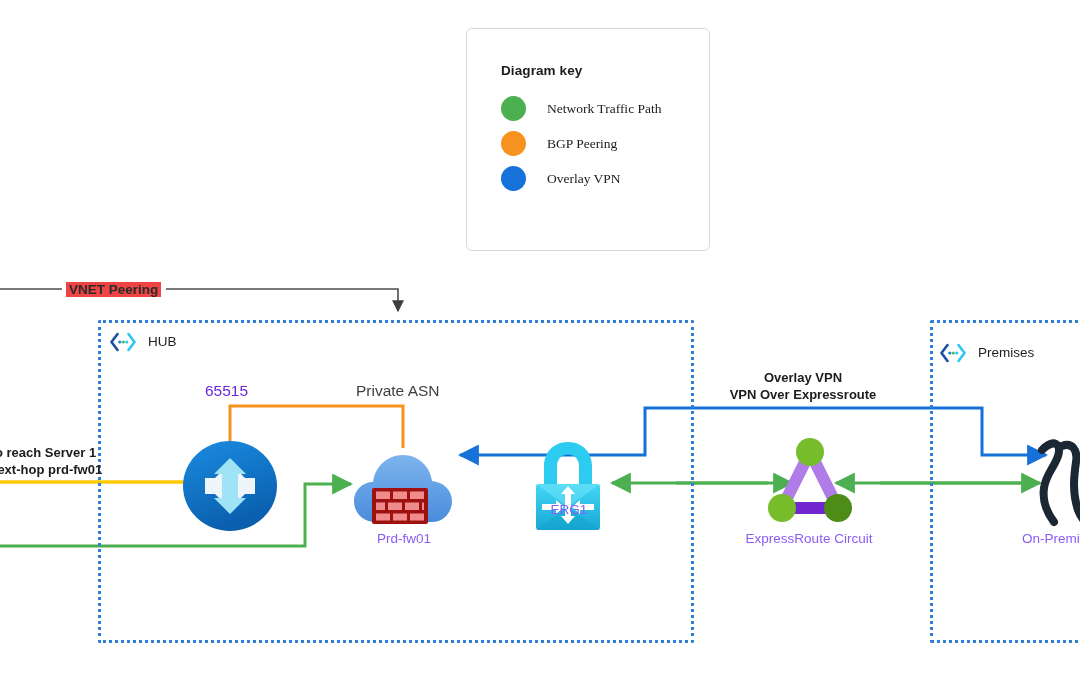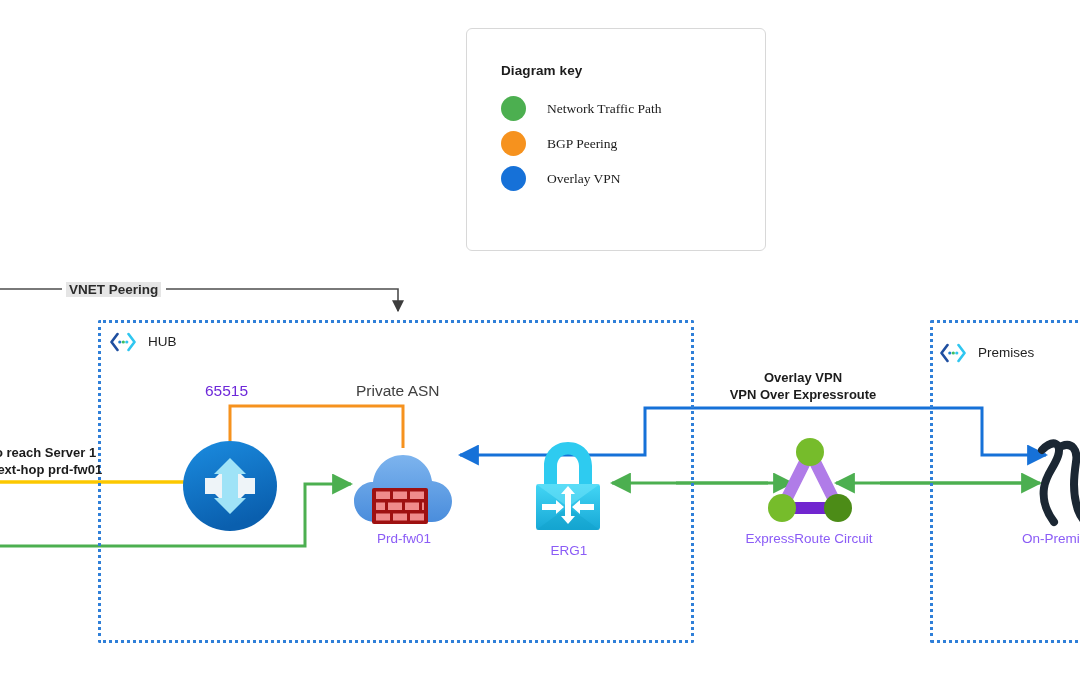--- a/index.html
+++ b/index.html
@@ -6,21 +6,21 @@
   body{
     width:1080px;height:675px;position:relative;overflow:hidden;
     font-family:"Liberation Sans","DejaVu Sans",sans-serif;
     color:#1a1a1a;
   }
   .canvas{position:absolute;inset:0;}
   svg.layer{position:absolute;left:0;top:0;width:1080px;height:675px;overflow:visible;}
 
   
   .legend{
-    position:absolute;left:466px;top:28px;width:300px;height:223px;
+    position:absolute;left:466px;top:28px;width:244px;height:223px;
     background:#ffffff;border:1px solid #d8d8d8;border-radius:6px;
     box-sizing:border-box;
   }
   .legend-title{
     position:absolute;left:34px;top:34px;
     font-size:13.5px;font-weight:bold;color:#1c1c1c;letter-spacing:.1px;
   }
   .legend-rows{position:absolute;left:34px;top:62px;}
   .legend-row{display:flex;align-items:center;height:35px;font-family:Liberation Serif, serif;}
   .legend-dot{width:25px;height:25px;border-radius:50%;flex:0 0 auto;}
@@ -33,28 +33,28 @@
   }
   .zone-hub{left:98px;top:320px;width:596px;height:323px;}
   .zone-prem{left:930px;top:320px;width:180px;height:323px;}
   .zone-head{position:absolute;display:flex;align-items:center;}
   .zone-head-hub{left:110px;top:334px;}
   .zone-head-prem{left:940px;top:345px;}
   .zone-label{margin-left:38px;font-size:13.5px;color:#1f1f1f;white-space:nowrap;}
 
   
   .txt{position:absolute;white-space:nowrap;}
-  .t-vnet{left:66px;top:282px;font-size:13.5px;font-weight:bold;color:#2b2b2b;background:#e5e5e5;padding:0 3px;}
+  .t-vnet{left:66px;top:282px;font-size:13.5px;font-weight:bold;color:#2b2b2b;background:#ef4444;padding:0 3px;}
   .t-asn-left{left:205px;top:382px;font-size:15.5px;color:#6d28d9;}
   .t-asn-right{left:356px;top:382px;font-size:15.5px;color:#404040;}
   .t-overlay{left:718px;top:369px;font-size:13px;font-weight:bold;color:#1c1c1c;text-align:center;width:170px;line-height:17px;white-space:normal;}
   .t-reach{left:-12px;top:444px;font-size:13px;font-weight:bold;color:#1c1c1c;line-height:17px;}
   .cap{position:absolute;font-size:13.5px;color:#8b5cf6;white-space:nowrap;text-align:center;}
   .c-fw{left:340px;top:531px;width:128px;}
-  .c-erg{left:505px;top:543px;width:128px;}
+  .c-erg{left:505px;top:502px;width:128px;}
   .c-erc{left:733px;top:531px;width:152px;}
   .c-onprem{left:1022px;top:531px;width:110px;text-align:left;}
 
   
   .icon{position:absolute;}
   .i-router{left:182px;top:440px;width:96px;height:92px;}
   .i-fw{left:352px;top:444px;width:102px;height:84px;}
   .i-erg{left:530px;top:440px;width:76px;height:90px;}
   .i-erc{left:762px;top:432px;width:96px;height:96px;}
   .i-onprem{left:1032px;top:432px;width:70px;height:98px;}

